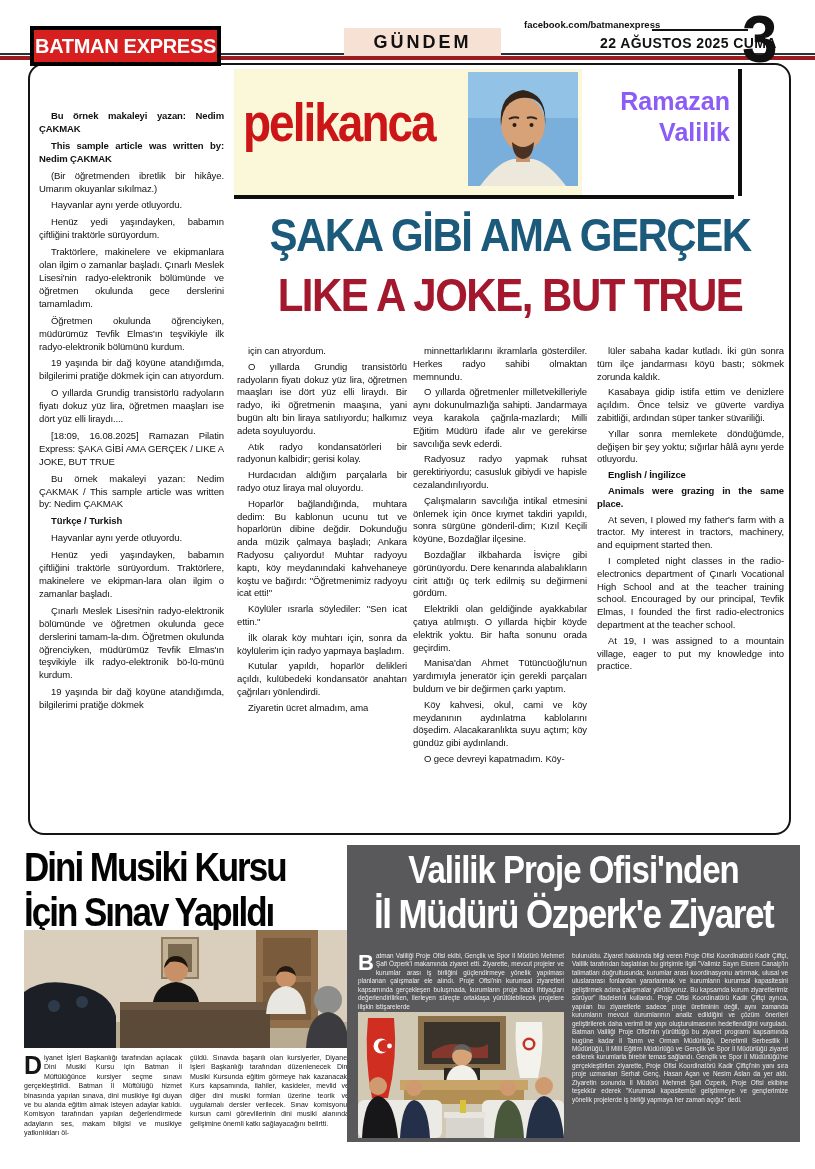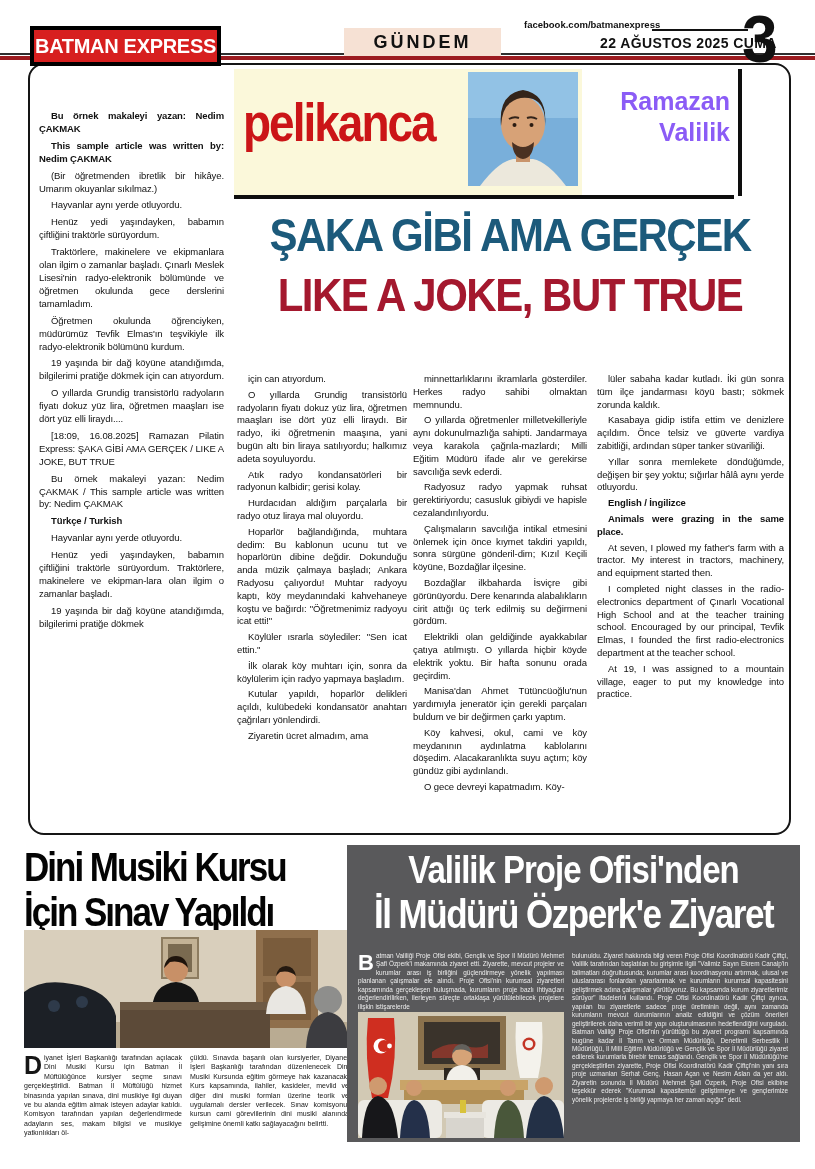--- a/index.html
+++ b/index.html
@@ -41,21 +41,21 @@
   .banner-hrule{left:234px;top:195px;width:500px;height:4px;background:#0e0e0e;}
 
   
   .hl{width:552px;left:234px;text-align:center;font-weight:bold;white-space:nowrap;
       transform:scaleY(1.12);transform-origin:center top;letter-spacing:-1.5px;font-size:42px;}
   .hl1{top:208px;color:var(--headline_blue,#1c5a7b);}
   .hl2{top:268px;color:var(--headline_red,#a4182e);}
 
   
   .bodycol{top:345px;height:481px;overflow:hidden;font-size:9.5px;line-height:12.8px;
-           text-align:justify;letter-spacing:-0.1px;margin-top:28px;}
+           text-align:justify;letter-spacing:-0.1px;}
   .bodycol .para{margin:0 0 3px 0;text-indent:11px;}
   .col1{left:237px;width:170px;}
   .col2{left:413px;width:174px;}
   .col3{left:597px;width:187px;}
 
   
   .dl-h{left:24px;width:330px;font-size:35px;font-weight:bold;letter-spacing:-2px;color:#040404;
         white-space:nowrap;transform:scaleY(1.18);transform-origin:top left;}
   .dl-h1{top:843px;}
   .dl-h2{top:888px;}
@@ -106,20 +106,21 @@
       <p class="para">Henüz yedi yaşındayken, babamın çiftliğini traktörle sürüyordum.</p>
       <p class="para">Traktörlere, makinelere ve ekipmanlara olan ilgim o zamanlar başladı. Çınarlı Meslek Lisesi'nin radyo-elektronik bölümünde ve öğretmen okulunda gece derslerini tamamladım.</p>
       <p class="para">Öğretmen okulunda öğrenciyken, müdürümüz Tevfik Elmas'ın teşvikiyle ilk radyo-elektronik bölümünü kurdum.</p>
       <p class="para">19 yaşında bir dağ köyüne atandığımda, bilgilerimi pratiğe dökmek için can atıyordum.</p>
       <p class="para">O yıllarda Grundig transistörlü radyoların fiyatı dokuz yüz lira, öğretmen maaşları ise dört yüz elli liraydı....</p>
       <p class="para">[18:09, 16.08.2025] Ramazan Pilatin Express: ŞAKA GİBİ AMA GERÇEK / LIKE A JOKE, BUT TRUE</p>
       <p class="para">Bu örnek makaleyi yazan: Nedim ÇAKMAK / This sample article was written by: Nedim ÇAKMAK</p>
       <p class="para bold">Türkçe / Turkish</p>
       <p class="para">Hayvanlar aynı yerde otluyordu.</p>
       <p class="para">Henüz yedi yaşındayken, babamın çiftliğini traktörle sürüyordum. Traktörlere, makinelere ve ekipman-lara olan ilgim o zamanlar başladı.</p>
+      <p class="para">Çınarlı Meslek Lisesi'nin radyo-elektronik bölümünde ve öğretmen okulunda gece derslerini tamam-la-dım. Öğretmen okulunda öğrenciyken, müdürümüz Tevfik Elmas'ın teşvikiyle ilk radyo-elektronik bö-lü-münü kurdum.</p>
       <p class="para">19 yaşında bir dağ köyüne atandığımda, bilgilerimi pratiğe dökmek</p>
     </div>
 
   <div class="abs banner-bg"></div>
   <div class="abs pelikanca">pelikanca</div>
   <div class="abs author-photo">
     <svg width="110" height="114" viewBox="0 0 110 114">
       <rect width="110" height="114" fill="#79afda"></rect>
       <rect width="110" height="46" fill="#92c2e5"></rect>
       <path d="M12 114 Q30 90 45 87 L65 87 Q80 90 98 114 Z" fill="#ece8dc"></path>

